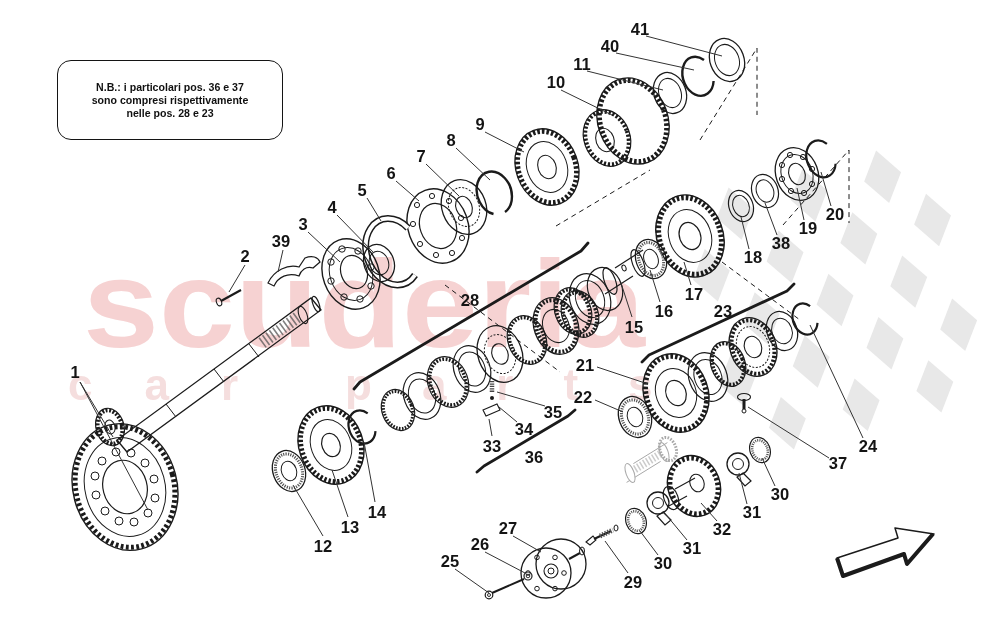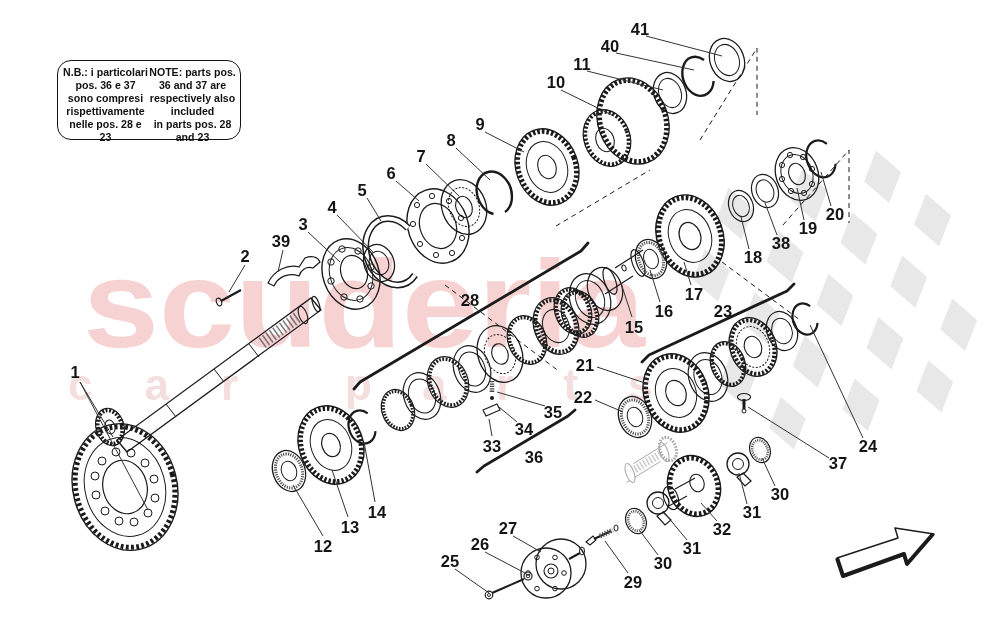--- a/index.html
+++ b/index.html
@@ -1,21 +1,21 @@
 <!DOCTYPE html>
 <html><head>
 <meta charset="utf-8">
 <style>
   html,body{margin:0;padding:0;background:#fff;}
   .stage{position:relative;width:1000px;height:631px;background:#ffffff;overflow:hidden;
          font-family:"Liberation Sans",sans-serif;}
   .stage svg{position:absolute;left:0;top:0;}
-  .note-box{position:absolute;left:57px;top:60px;width:184px;height:80px;
+  .note-box{position:absolute;left:57px;top:60px;width:226px;height:80px;
             border:1.6px solid #141414;border-radius:14px;background:#fff;
-            display:flex;justify-content:center;
+            display:flex;flex-direction:column;justify-content:center;
             text-align:center;font-size:10.6px;font-weight:bold;color:#111;
             line-height:13px;padding:5px 4px;box-sizing:border-box;}
   .note-box p{margin:0 0 8px 0;white-space:pre-line;}
   .note-box p:last-child{margin-bottom:0;}
   .callout-text{font-size:16.5px;font-weight:600;fill:#141414;}
   .wm1{font-size:124px;font-weight:bold;}
   .wm2{font-size:44px;font-weight:bold;letter-spacing:52px;}
   .wm3{font-size:44px;font-weight:bold;letter-spacing:50px;}
   .ln{stroke:#1b1b1b;fill:none;}
 </style>
@@ -470,17 +470,14 @@
   <g>
     <polygon points="837,558 898,538 895,528 934,534 907,564 904,554 843,576" fill="#fff" class="ln" stroke-width="1.5" stroke-linejoin="round"></polygon>
     <path d="M837,558 L843,576 L904,554 L907,564 L933,534" fill="none" class="ln" stroke-width="4" stroke-linejoin="round"></path>
   </g>
 </svg>
 
 <div class="note-box">
   <p>N.B.: i particolari pos. 36 e 37
 sono compresi rispettivamente
 nelle pos. 28 e 23</p>
-  <p>NOTE: parts pos. 36 and 37 are
-respectively also included
-in parts pos. 28 and 23</p>
 </div>
 </div>
 
 </body></html>

